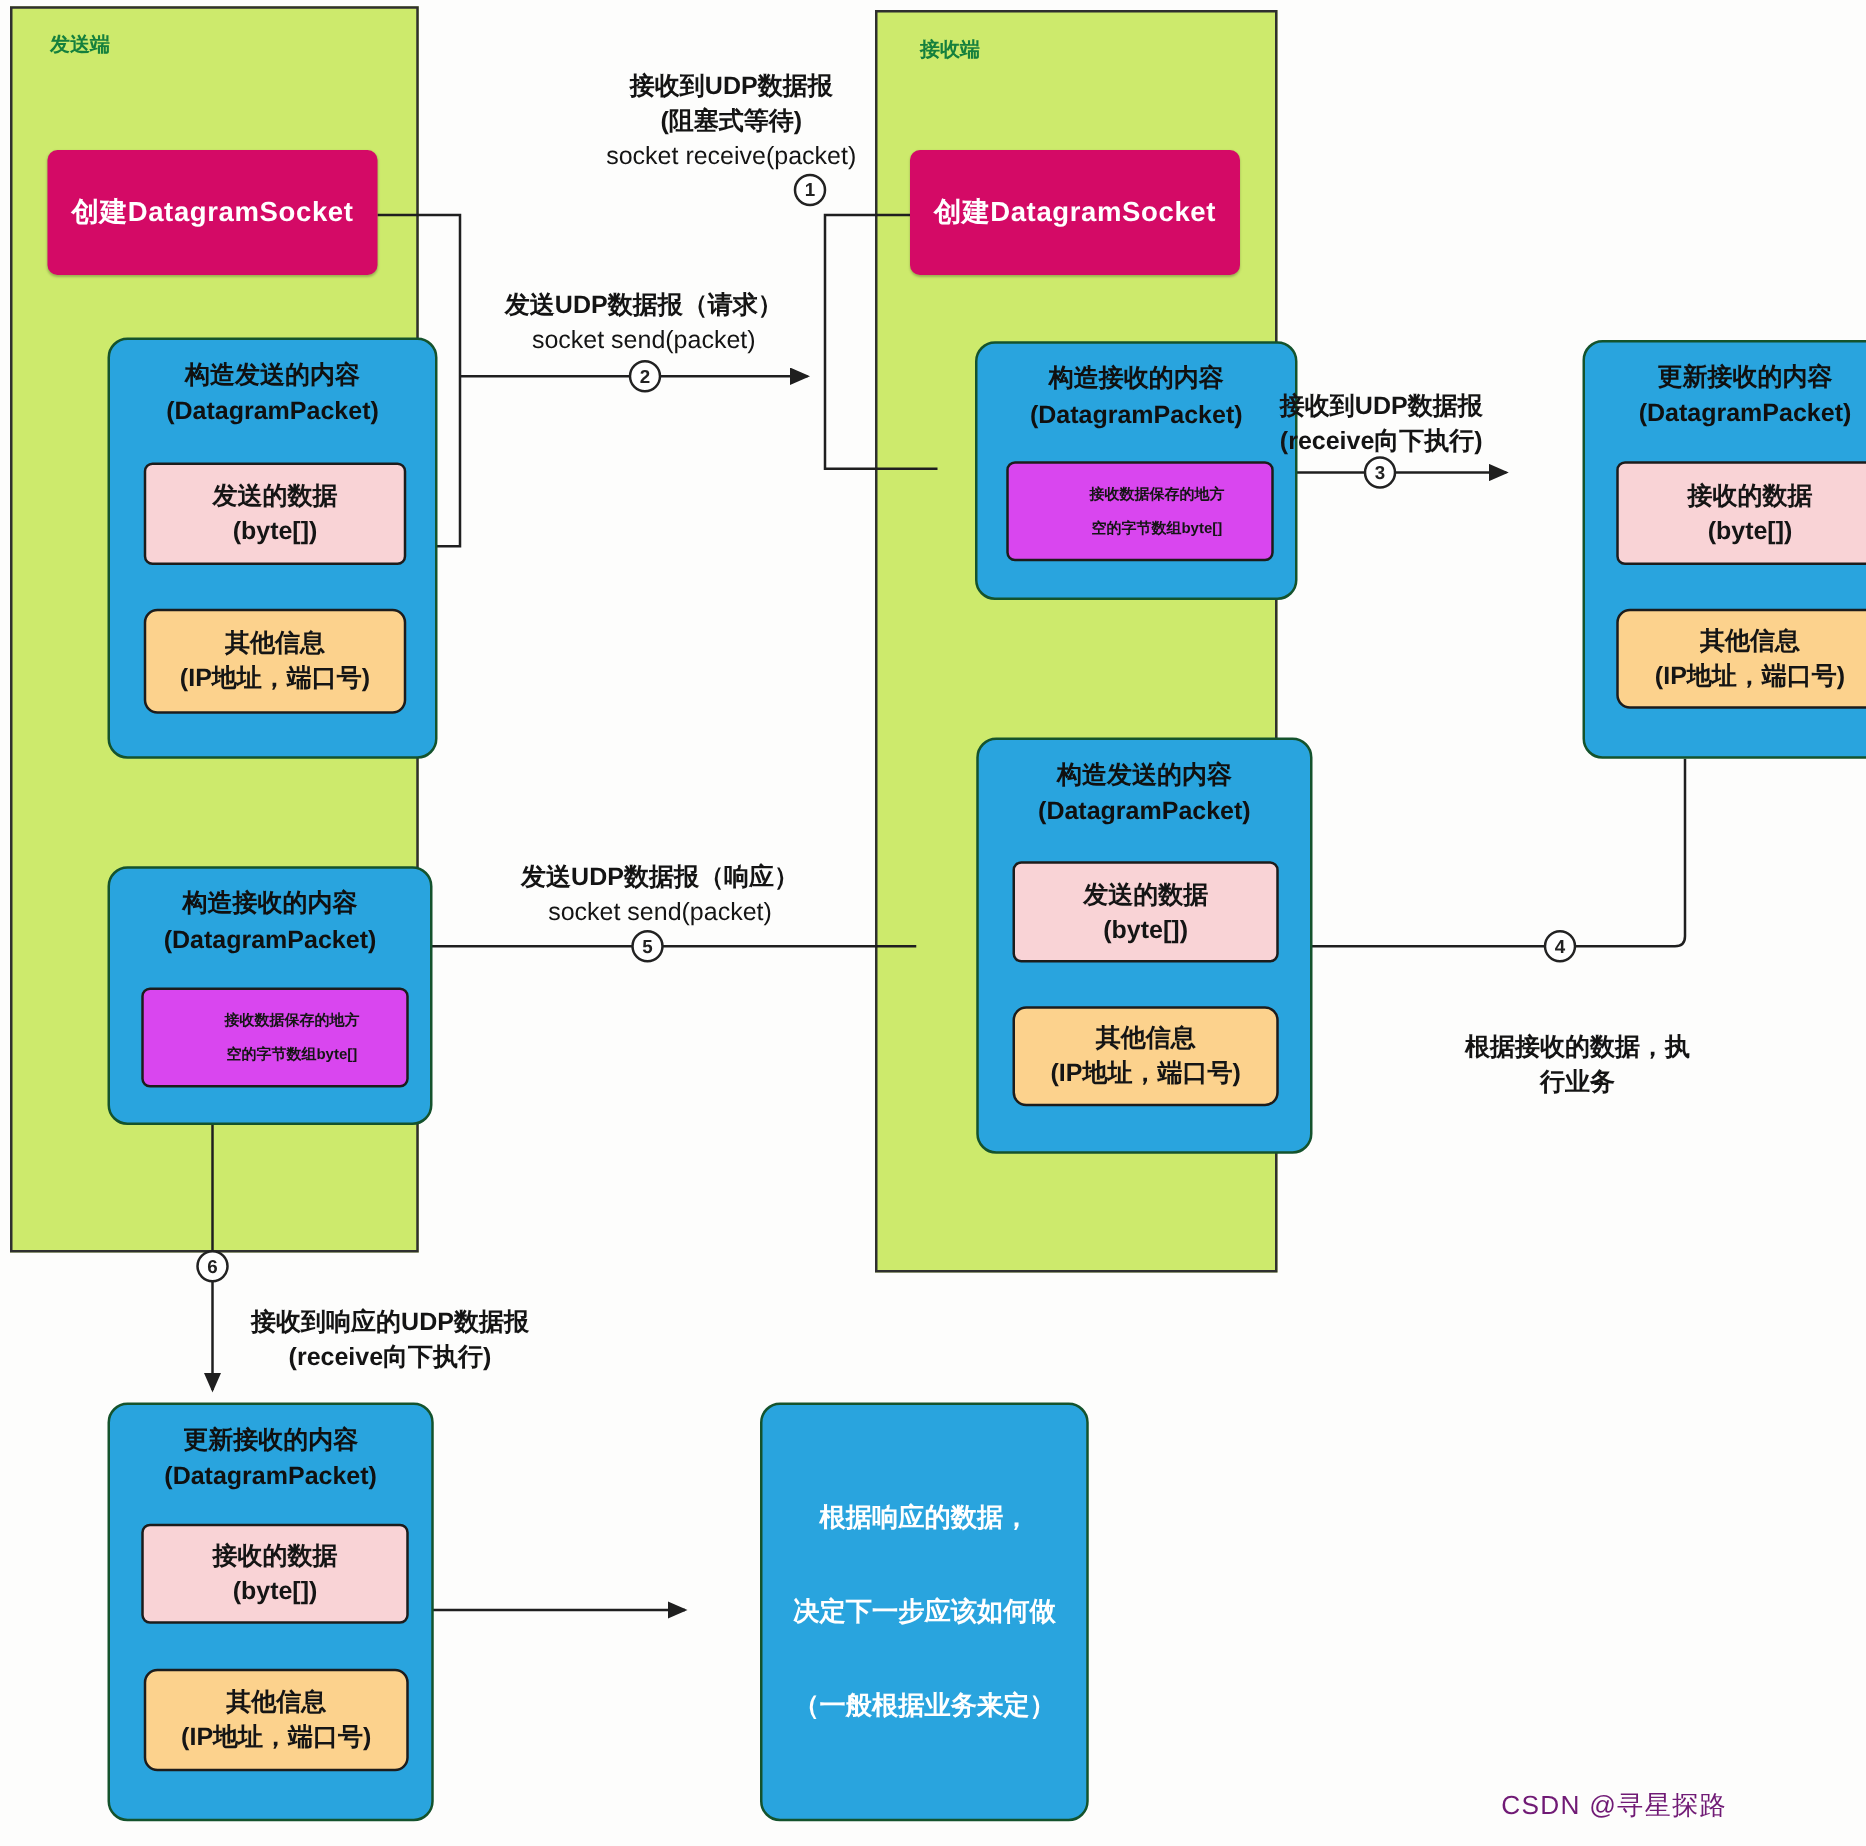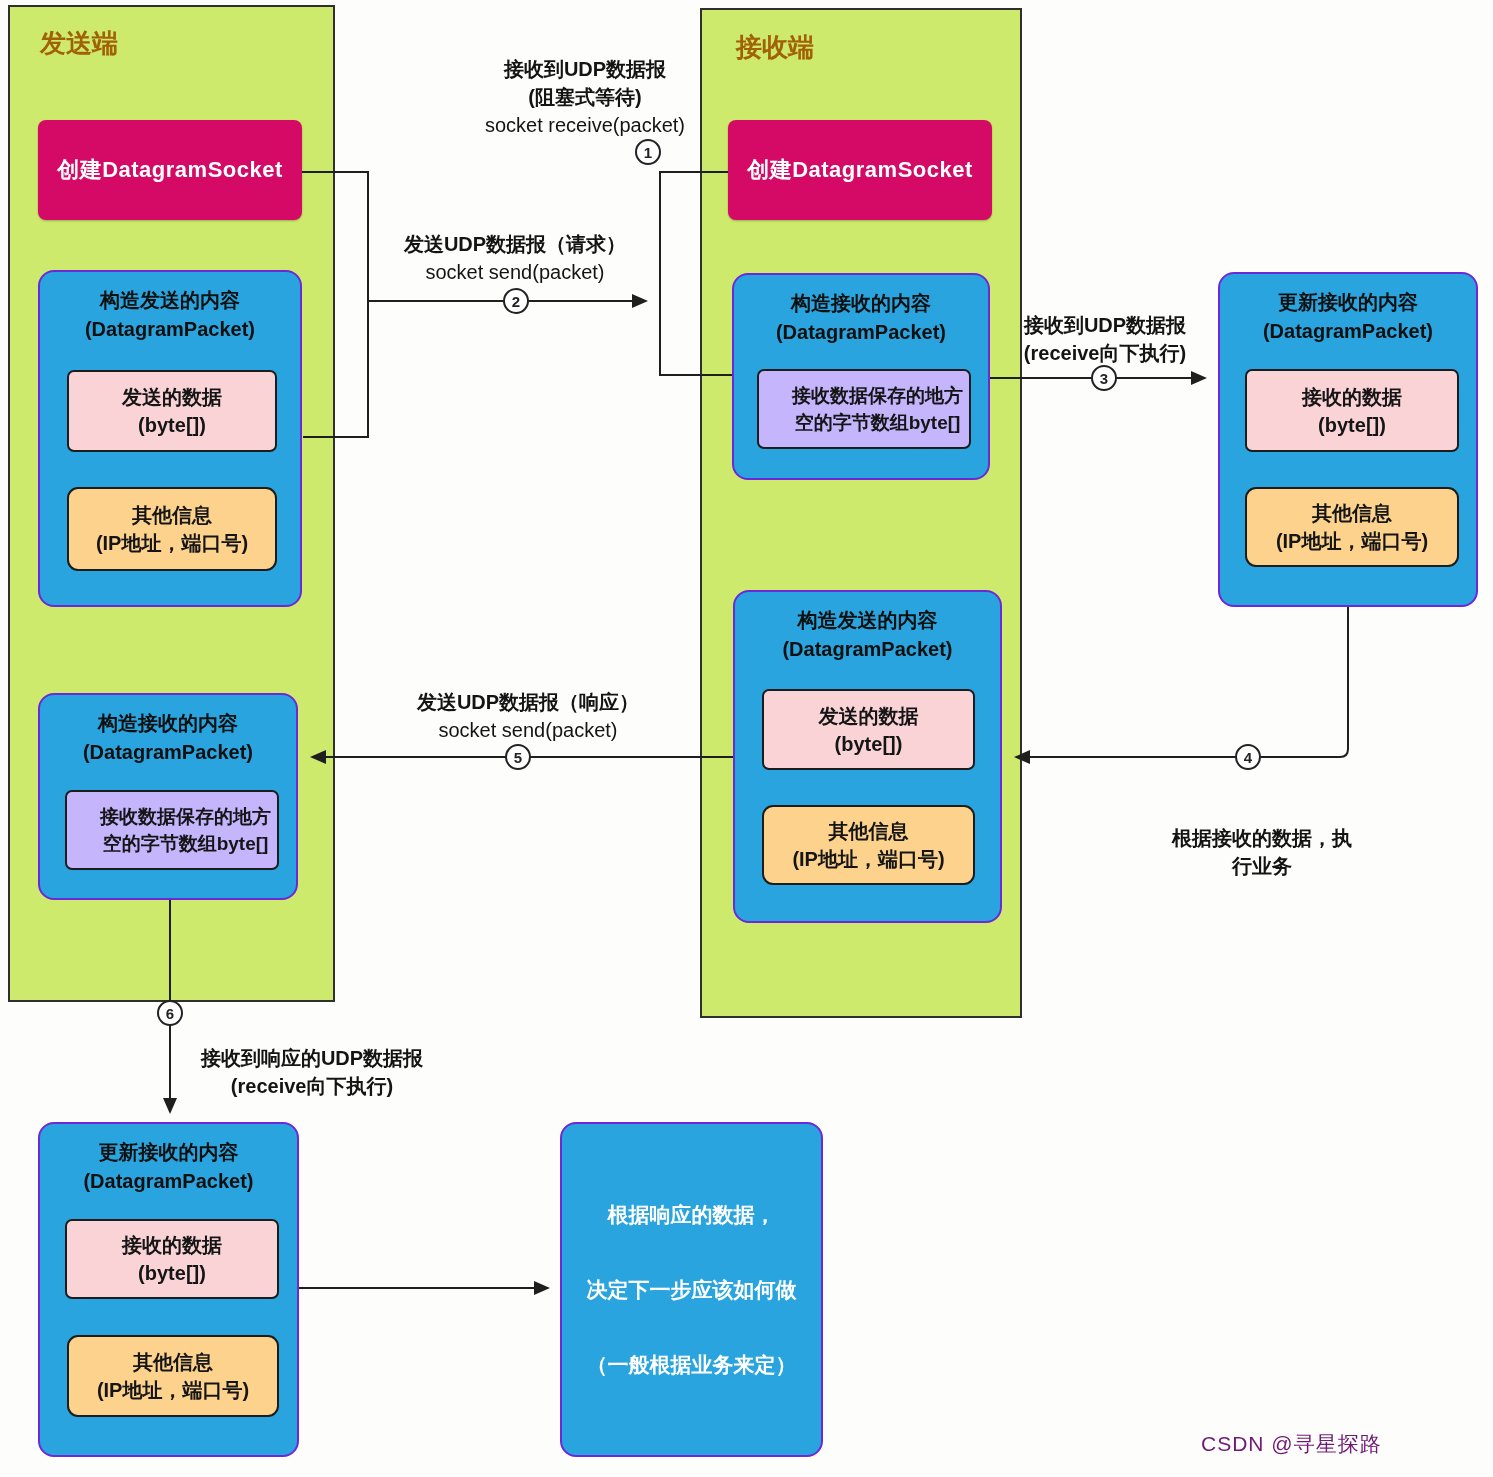--- a/index.html
+++ b/index.html
@@ -8,32 +8,32 @@
     --box_blue:#29a4de;
     --inner_pink:#f9d3d6;
     --inner_orange:#fcd28d;
     --line_black:#1f1f1f;
   }
   *{margin:0;padding:0;box-sizing:border-box;}
   html,body{background:#ffffff;}
   body{font-family:"Liberation Sans","DejaVu Sans",sans-serif;color:#111;}
   .stage{position:relative;width:1493px;height:1477px;background:#fdfdfc;overflow:hidden;}
   .panel{position:absolute;background:var(--panel_green);border:2px solid #2f2f2f;z-index:1;}
-  .panel-title{position:absolute;font-size:26px;font-weight:600;color:#a16207;z-index:4;}
+  .panel-title{position:absolute;font-size:16px;font-weight:600;color:#15803d;z-index:4;}
   svg.wires{position:absolute;left:0;top:0;z-index:2;}
   .box{position:absolute;z-index:3;}
   .magenta{background:var(--box_magenta);border-radius:8px;display:flex;align-items:center;justify-content:center;
            color:#fff;font-size:22px;font-weight:600;letter-spacing:.5px;box-shadow:0 1px 2px rgba(0,0,0,.25);}
-  .blue{background:var(--box_blue);border:2px solid #6d28d9;border-radius:16px;}
+  .blue{background:var(--box_blue);border:2px solid #14532d;border-radius:16px;margin-left:48px;}
   .box-head{position:absolute;left:0;right:0;top:14px;text-align:center;font-size:20px;font-weight:600;line-height:29px;color:#101010;}
   .inner{position:absolute;border:2px solid #1c1c1c;border-radius:7px;display:flex;flex-direction:column;
          align-items:center;justify-content:center;text-align:center;font-size:20px;font-weight:600;line-height:28px;color:#151515;}
   .pink{background:var(--inner_pink);justify-content:center;}
   .orange{background:var(--inner_orange);border-radius:11px;}
-  .white{background:#c4b5fd;font-size:19px;line-height:27px;padding-left:27px;}
+  .white{background:#d946ef;font-size:12px;line-height:27px;padding-left:27px;}
   .decide{display:flex;flex-direction:column;align-items:center;justify-content:center;text-align:center;
           color:#ffffff;font-size:21px;font-weight:600;line-height:31px;gap:44px;}
   .lbl{position:absolute;text-align:center;font-size:20px;font-weight:600;line-height:28px;color:#141414;z-index:4;}
   .lbl .mono{font-weight:500;}
   .step{position:absolute;width:26px;height:26px;border:2px solid #222;border-radius:50%;background:#fff;
         display:flex;align-items:center;justify-content:center;font-size:15px;font-weight:600;color:#222;z-index:5;}
   .watermark{position:absolute;left:1201px;top:1430px;font-size:21px;color:#701a75;letter-spacing:1px;z-index:4;}
 </style>
 </head>
 <body>

